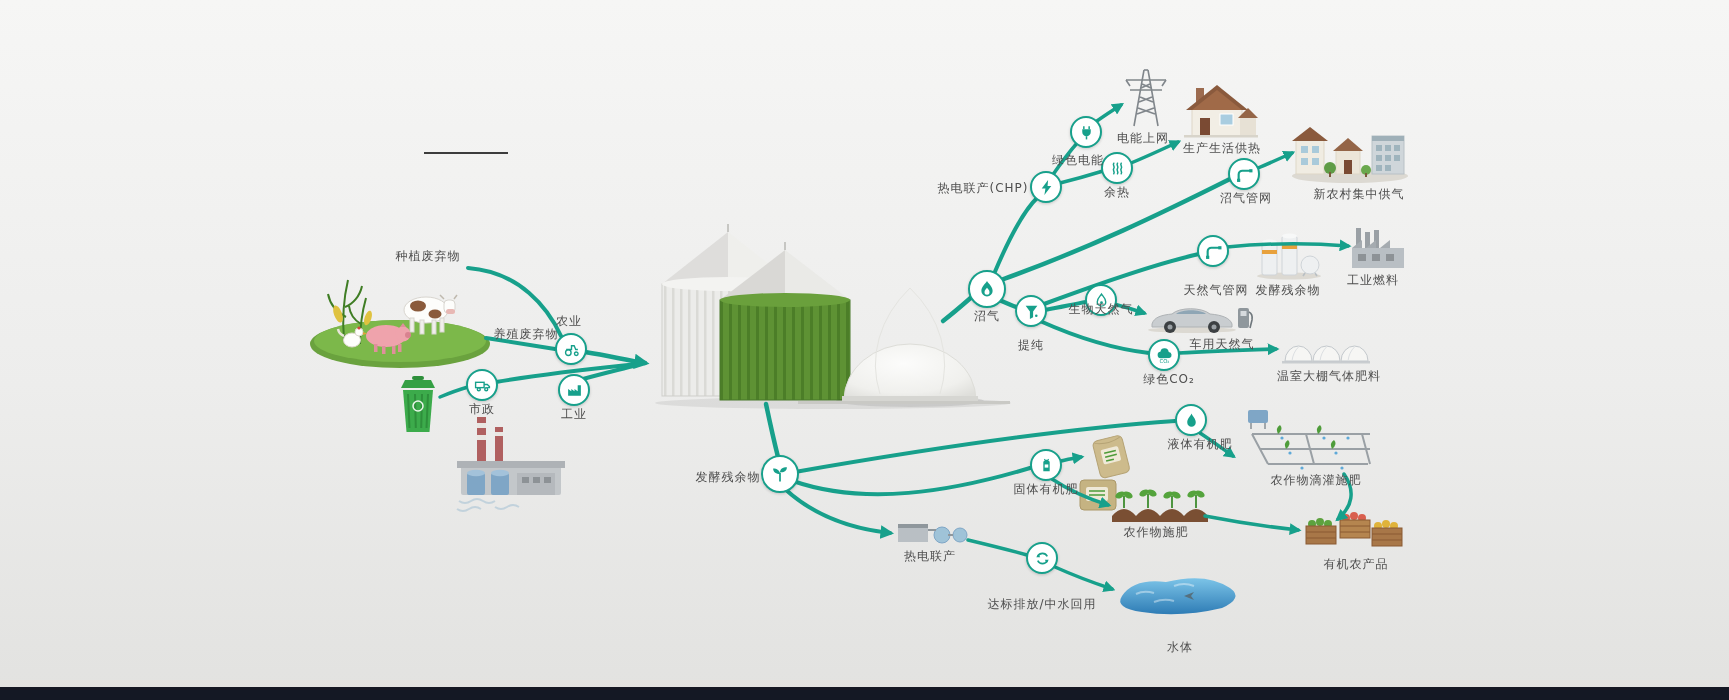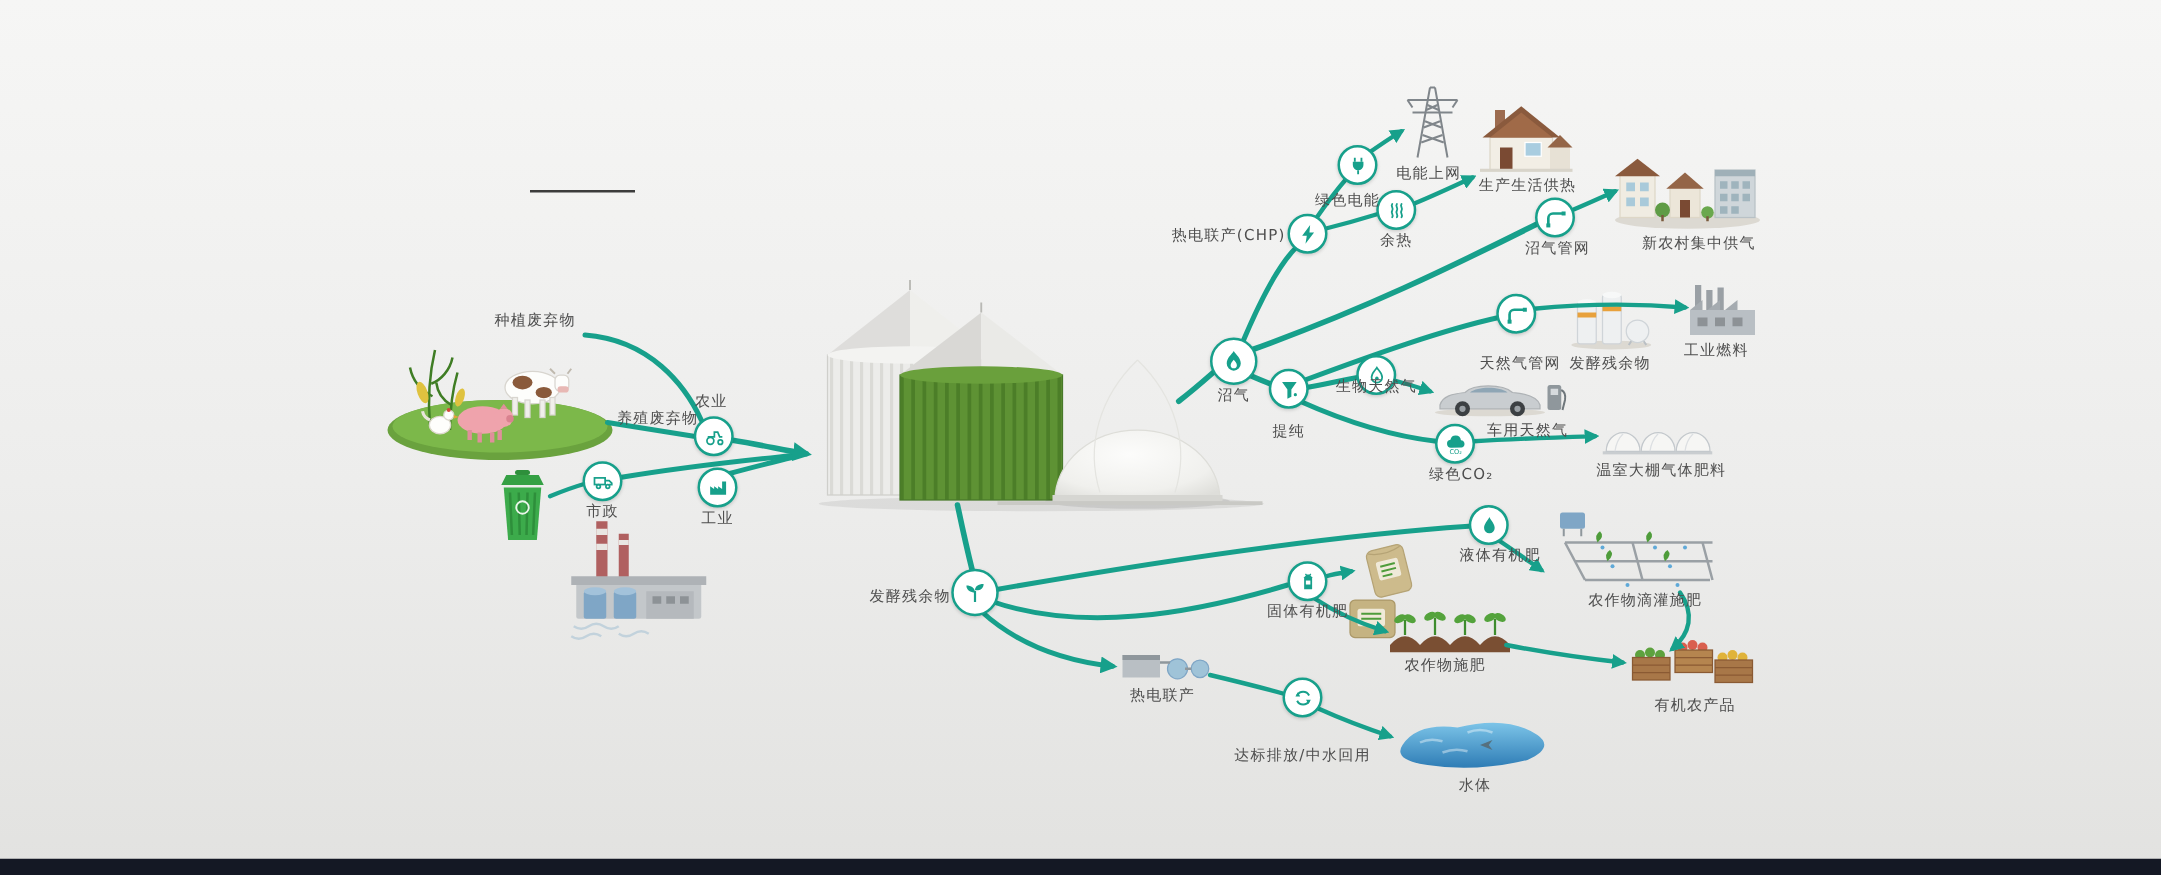--- a/index.html
+++ b/index.html
@@ -554,18 +554,18 @@
   <div class="lbl" style="left:1222px;top:336px">车用天然气</div>
   <div class="lbl" style="left:1169px;top:371px">绿色CO₂</div>
   <div class="lbl" style="left:1329px;top:368px">温室大棚气体肥料</div>
   <div class="lbl" style="left:728px;top:469px">发酵残余物</div>
   <div class="lbl" style="left:1046px;top:481px">固体有机肥</div>
   <div class="lbl" style="left:1200px;top:436px">液体有机肥</div>
   <div class="lbl" style="left:1156px;top:524px">农作物施肥</div>
   <div class="lbl" style="left:1316px;top:472px">农作物滴灌施肥</div>
   <div class="lbl" style="left:930px;top:548px">热电联产</div>
   <div class="lbl" style="left:1042px;top:596px">达标排放/中水回用</div>
-  <div class="lbl" style="left:1180px;top:620px">水体</div>
+  <div class="lbl" style="left:1180px;top:639px">水体</div>
   <div class="lbl" style="left:1356px;top:556px">有机农产品</div>
 
   <div class="footer-bar"></div>
 
 </div>
 
 </body></html>

